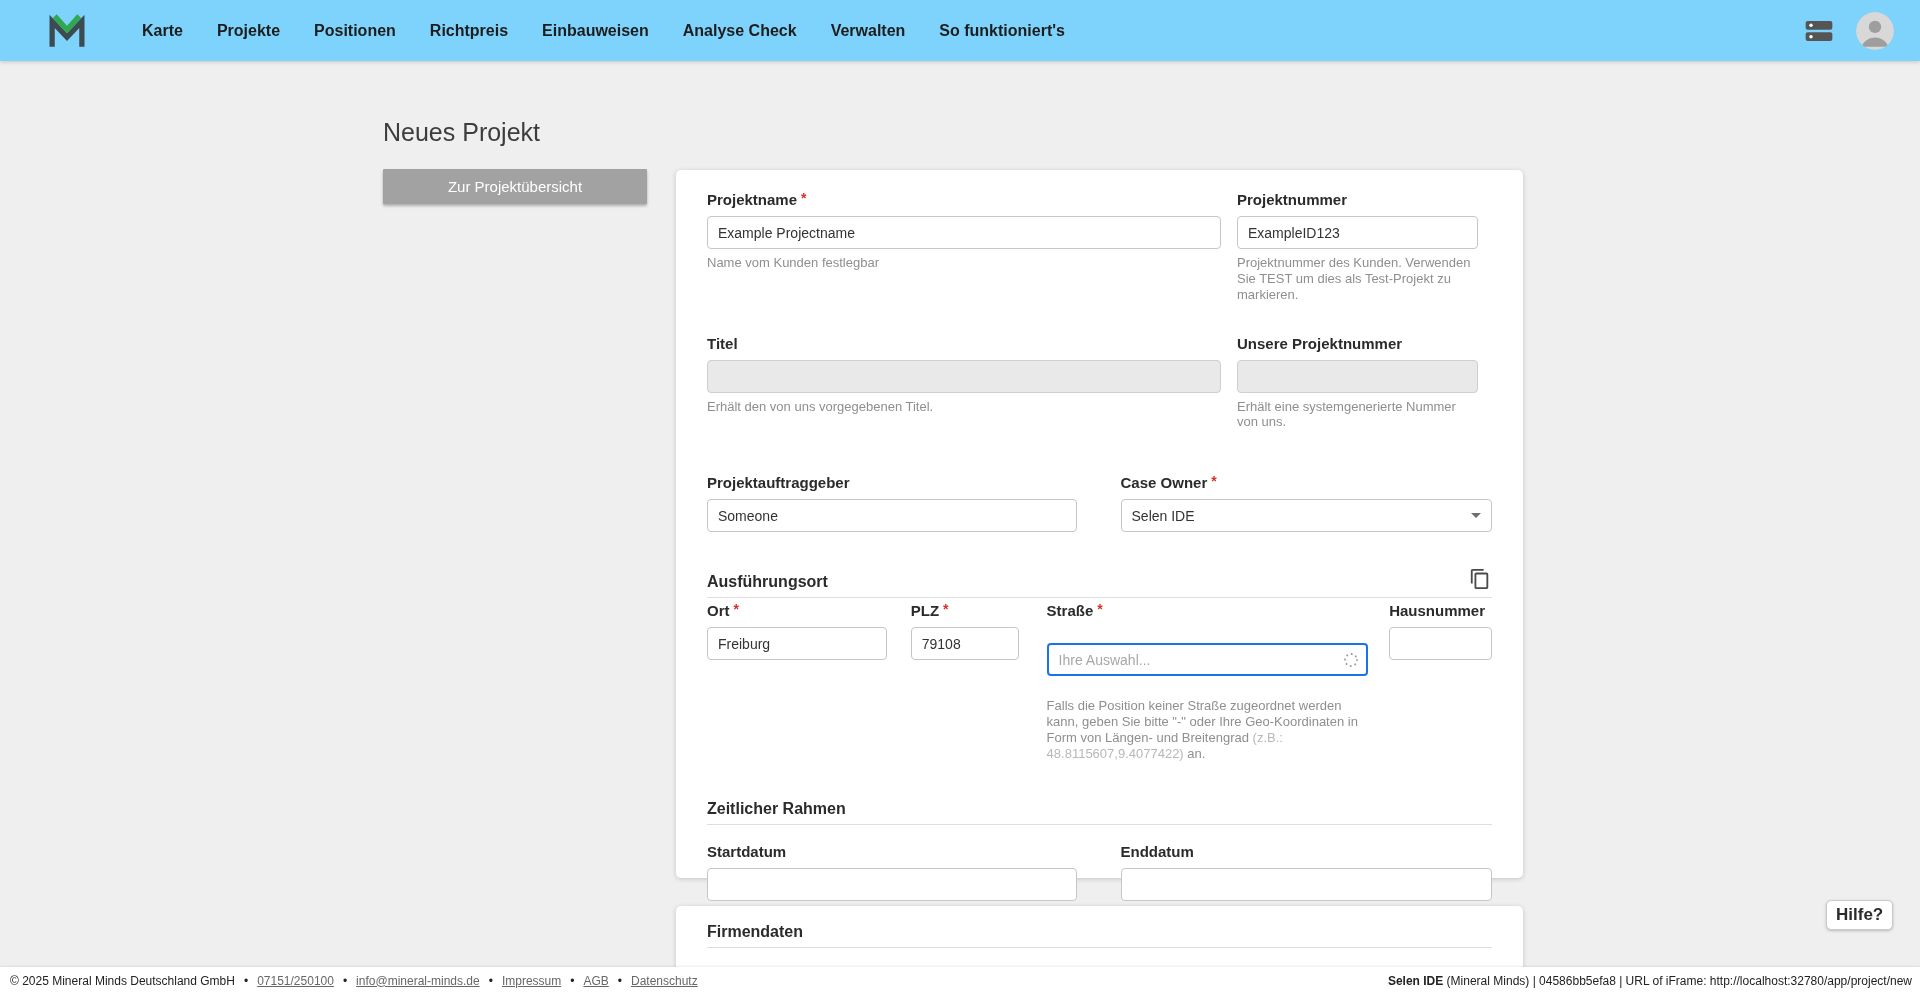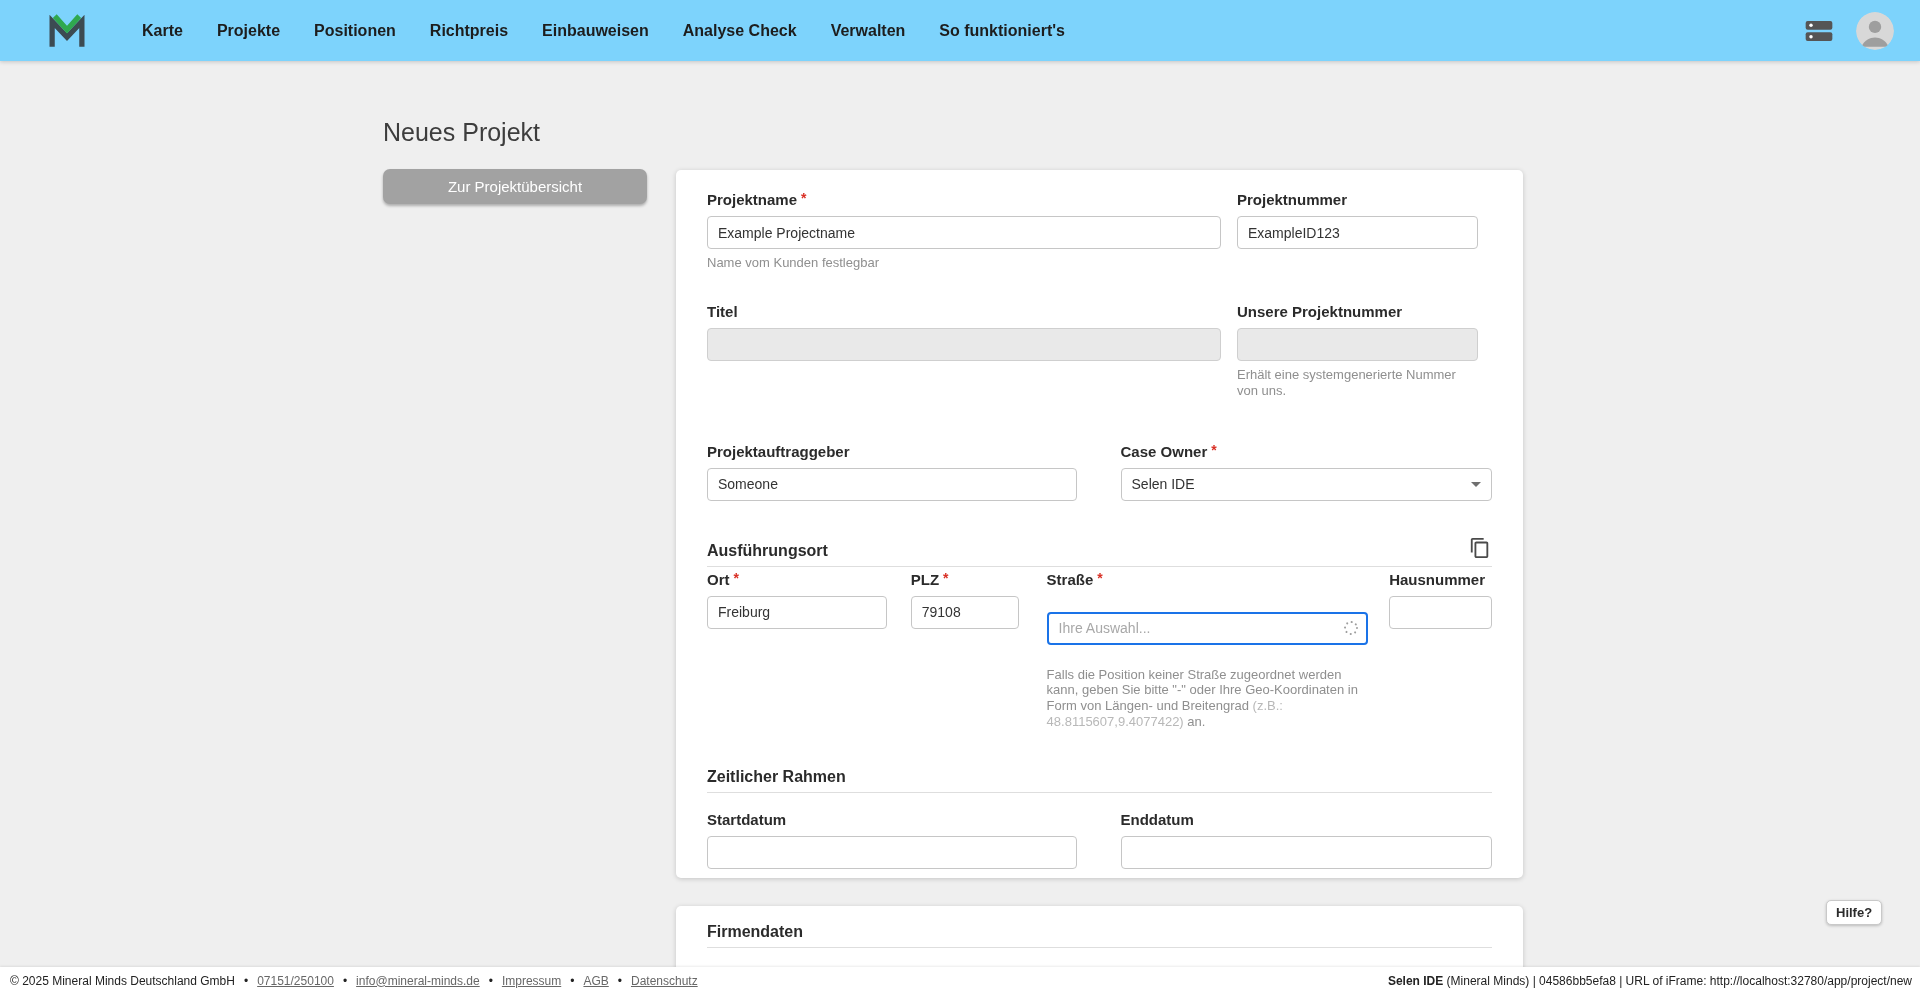--- a/index.html
+++ b/index.html
@@ -13,21 +13,21 @@
   .logo { width:44px; height:44px; display:flex; align-items:center; justify-content:center; cursor:pointer; }
   .nav-links { display:flex; align-items:center; margin-left:36px; }
   .nav-link { font-size:16px; font-weight:700; color:#1d1d1d; padding:0 17px; text-decoration:none; cursor:pointer; white-space:nowrap; }
   .nav-right { margin-left:auto; display:flex; align-items:center; gap:20px; }
   .icon-btn { width:34px; height:34px; display:flex; align-items:center; justify-content:center; cursor:pointer; }
   .avatar { width:38px; height:38px; border-radius:50%; overflow:hidden; cursor:pointer; flex:0 0 auto; }
 
   
   .page-title { position:absolute; left:383px; top:118px; font-size:25px; font-weight:500; color:#3d3d3d; }
   .btn-overview { position:absolute; left:383px; top:169px; width:264px; height:35px;
-                  background:#a2a2a2; color:#fff; border:none; border-radius:7px; font-size:15px;
+                  background:#a2a2a2; color:#fff; border:none; border-radius:1px; font-size:15px;
                   font-family:"Liberation Sans", sans-serif; box-shadow:0 2px 3px rgba(0,0,0,.28); cursor:pointer; }
 
   
   .card { position:absolute; left:676px; width:847px; background:#fff; border-radius:5px;
           box-shadow:0 1px 5px rgba(0,0,0,.18); }
   .card1 { top:170px; height:708px; padding:21px 31px 18px; }
   .card2 { top:906px; height:140px; padding:17px 31px; }
 
   
   .row { display:flex; }
@@ -59,21 +59,21 @@
   .caret { width:0; height:0; border-left:5px solid transparent; border-right:5px solid transparent;
            border-top:5px solid #6f6f6f; }
 
   .inp-wrap { position:relative; }
   .spinner { position:absolute; right:9px; top:50%; margin-top:-8px; width:16px; height:16px;
              animation:spin 1.1s linear infinite; }
   @keyframes spin { to { transform:rotate(360deg); } }
 
   
   .hilfe { position:absolute; left:1826px; top:900px; background:#fff; border:1px solid #c9c9c9;
-           border-radius:5px; padding:4px 9px; font-size:13px; font-weight:700; color:#2b2b2b;
+           border-radius:5px; padding:4px 9px; font-size:17px; font-weight:700; color:#2b2b2b;
            box-shadow:0 1px 3px rgba(0,0,0,.22); cursor:pointer; z-index:30; }
 
   
   .footer { position:absolute; bottom:0; left:0; width:100%; height:27px; background:#fff;
             display:flex; align-items:center; justify-content:space-between; padding:0 8px 0 10px;
             font-size:12px; color:#222; z-index:25; box-shadow:0 -1px 2px rgba(0,0,0,.08); }
   .f-left { display:flex; align-items:center; gap:9px; white-space:nowrap; }
   .f-link { color:#676767; text-decoration:underline; cursor:pointer; }
   .f-right { white-space:nowrap; }
   .f-right .bold { font-weight:700; }
@@ -129,29 +129,31 @@
         <span class="req">*</span>
       </label>
       <input class="inp" value="Example Projectname" style="">
       <div class="helper">Name vom Kunden festlegbar</div>
     </div>
     <div class="field w-241">
       <label class="lbl">
         <span>Projektnummer</span>
       </label>
       <input class="inp" value="ExampleID123" style="">
+      <div class="helper">Projektnummer des Kunden. Verwenden Sie TEST um dies als Test-Projekt zu markieren.</div>
     </div>
   </div>
 
   <div class="row g30 row-2">
     <div class="field w-514">
       <label class="lbl">
         <span>Titel</span>
       </label>
       <input class="inp" disabled="" style="">
+      <div class="helper">Erhält den von uns vorgegebenen Titel.</div>
     </div>
     <div class="field w-241">
       <label class="lbl">
         <span>Unsere Projektnummer</span>
       </label>
       <input class="inp" disabled="" style="">
       <div class="helper">Erhält eine systemgenerierte Nummer von uns.</div>
     </div>
   </div>
 

